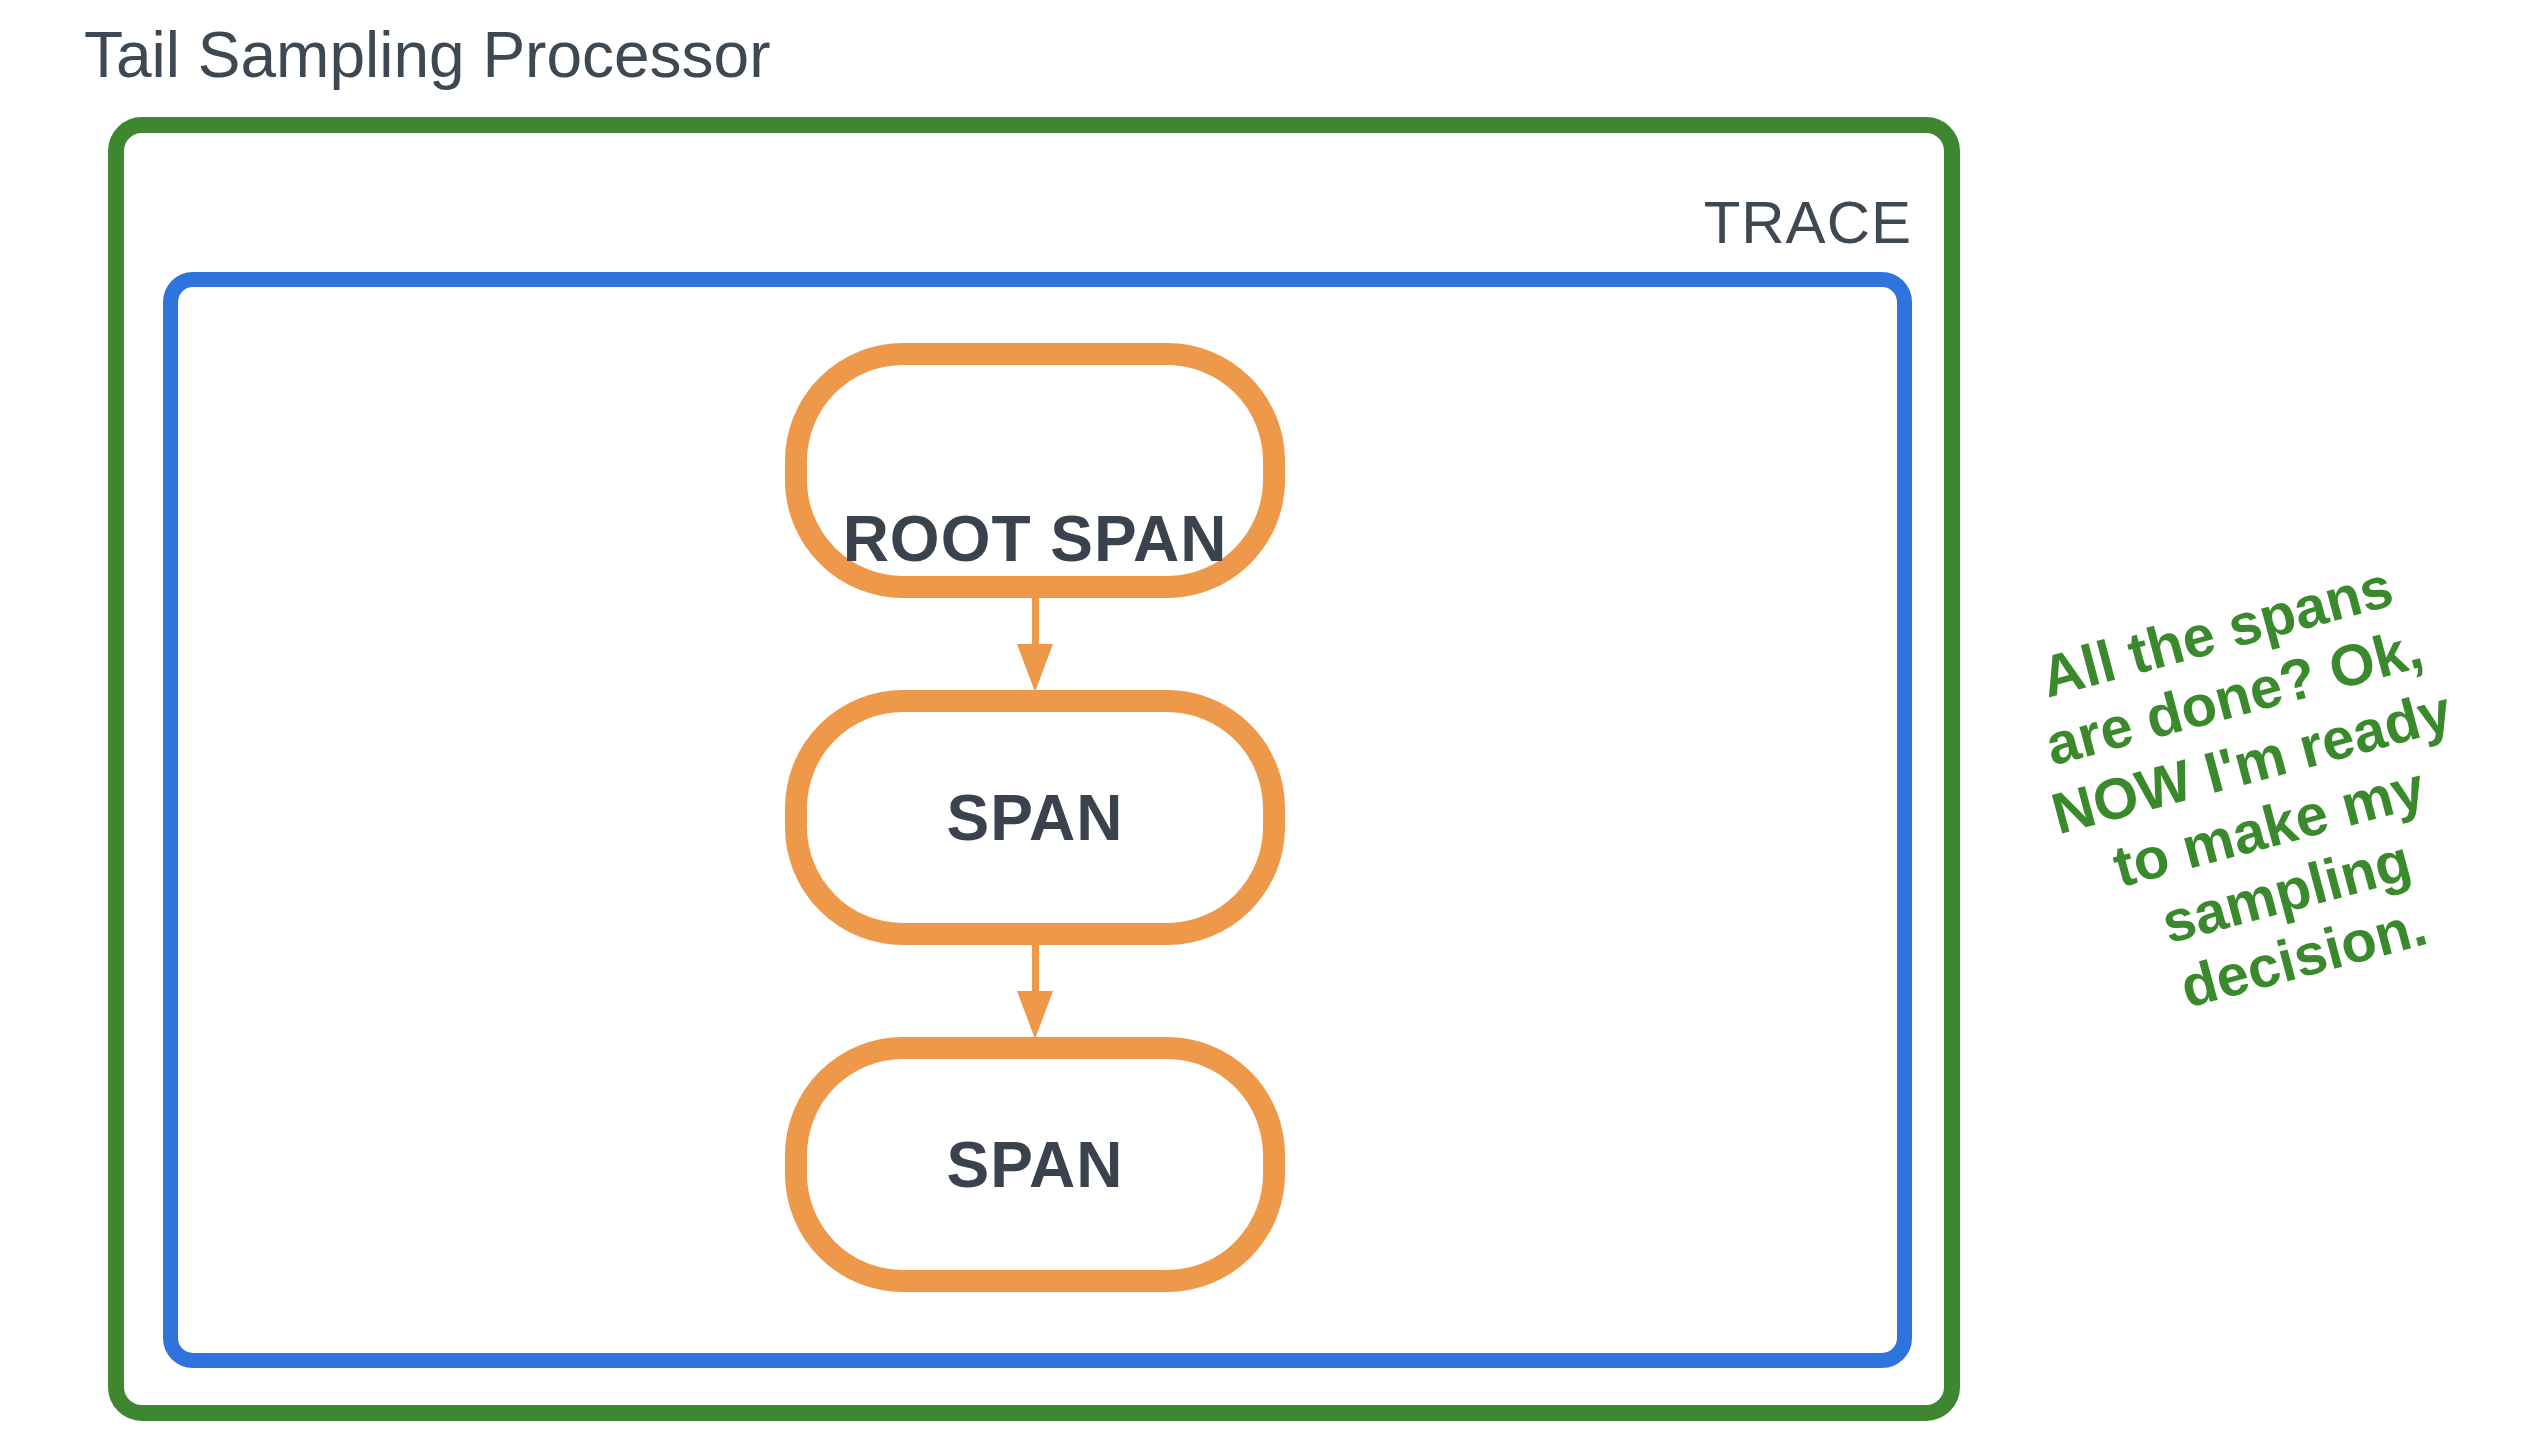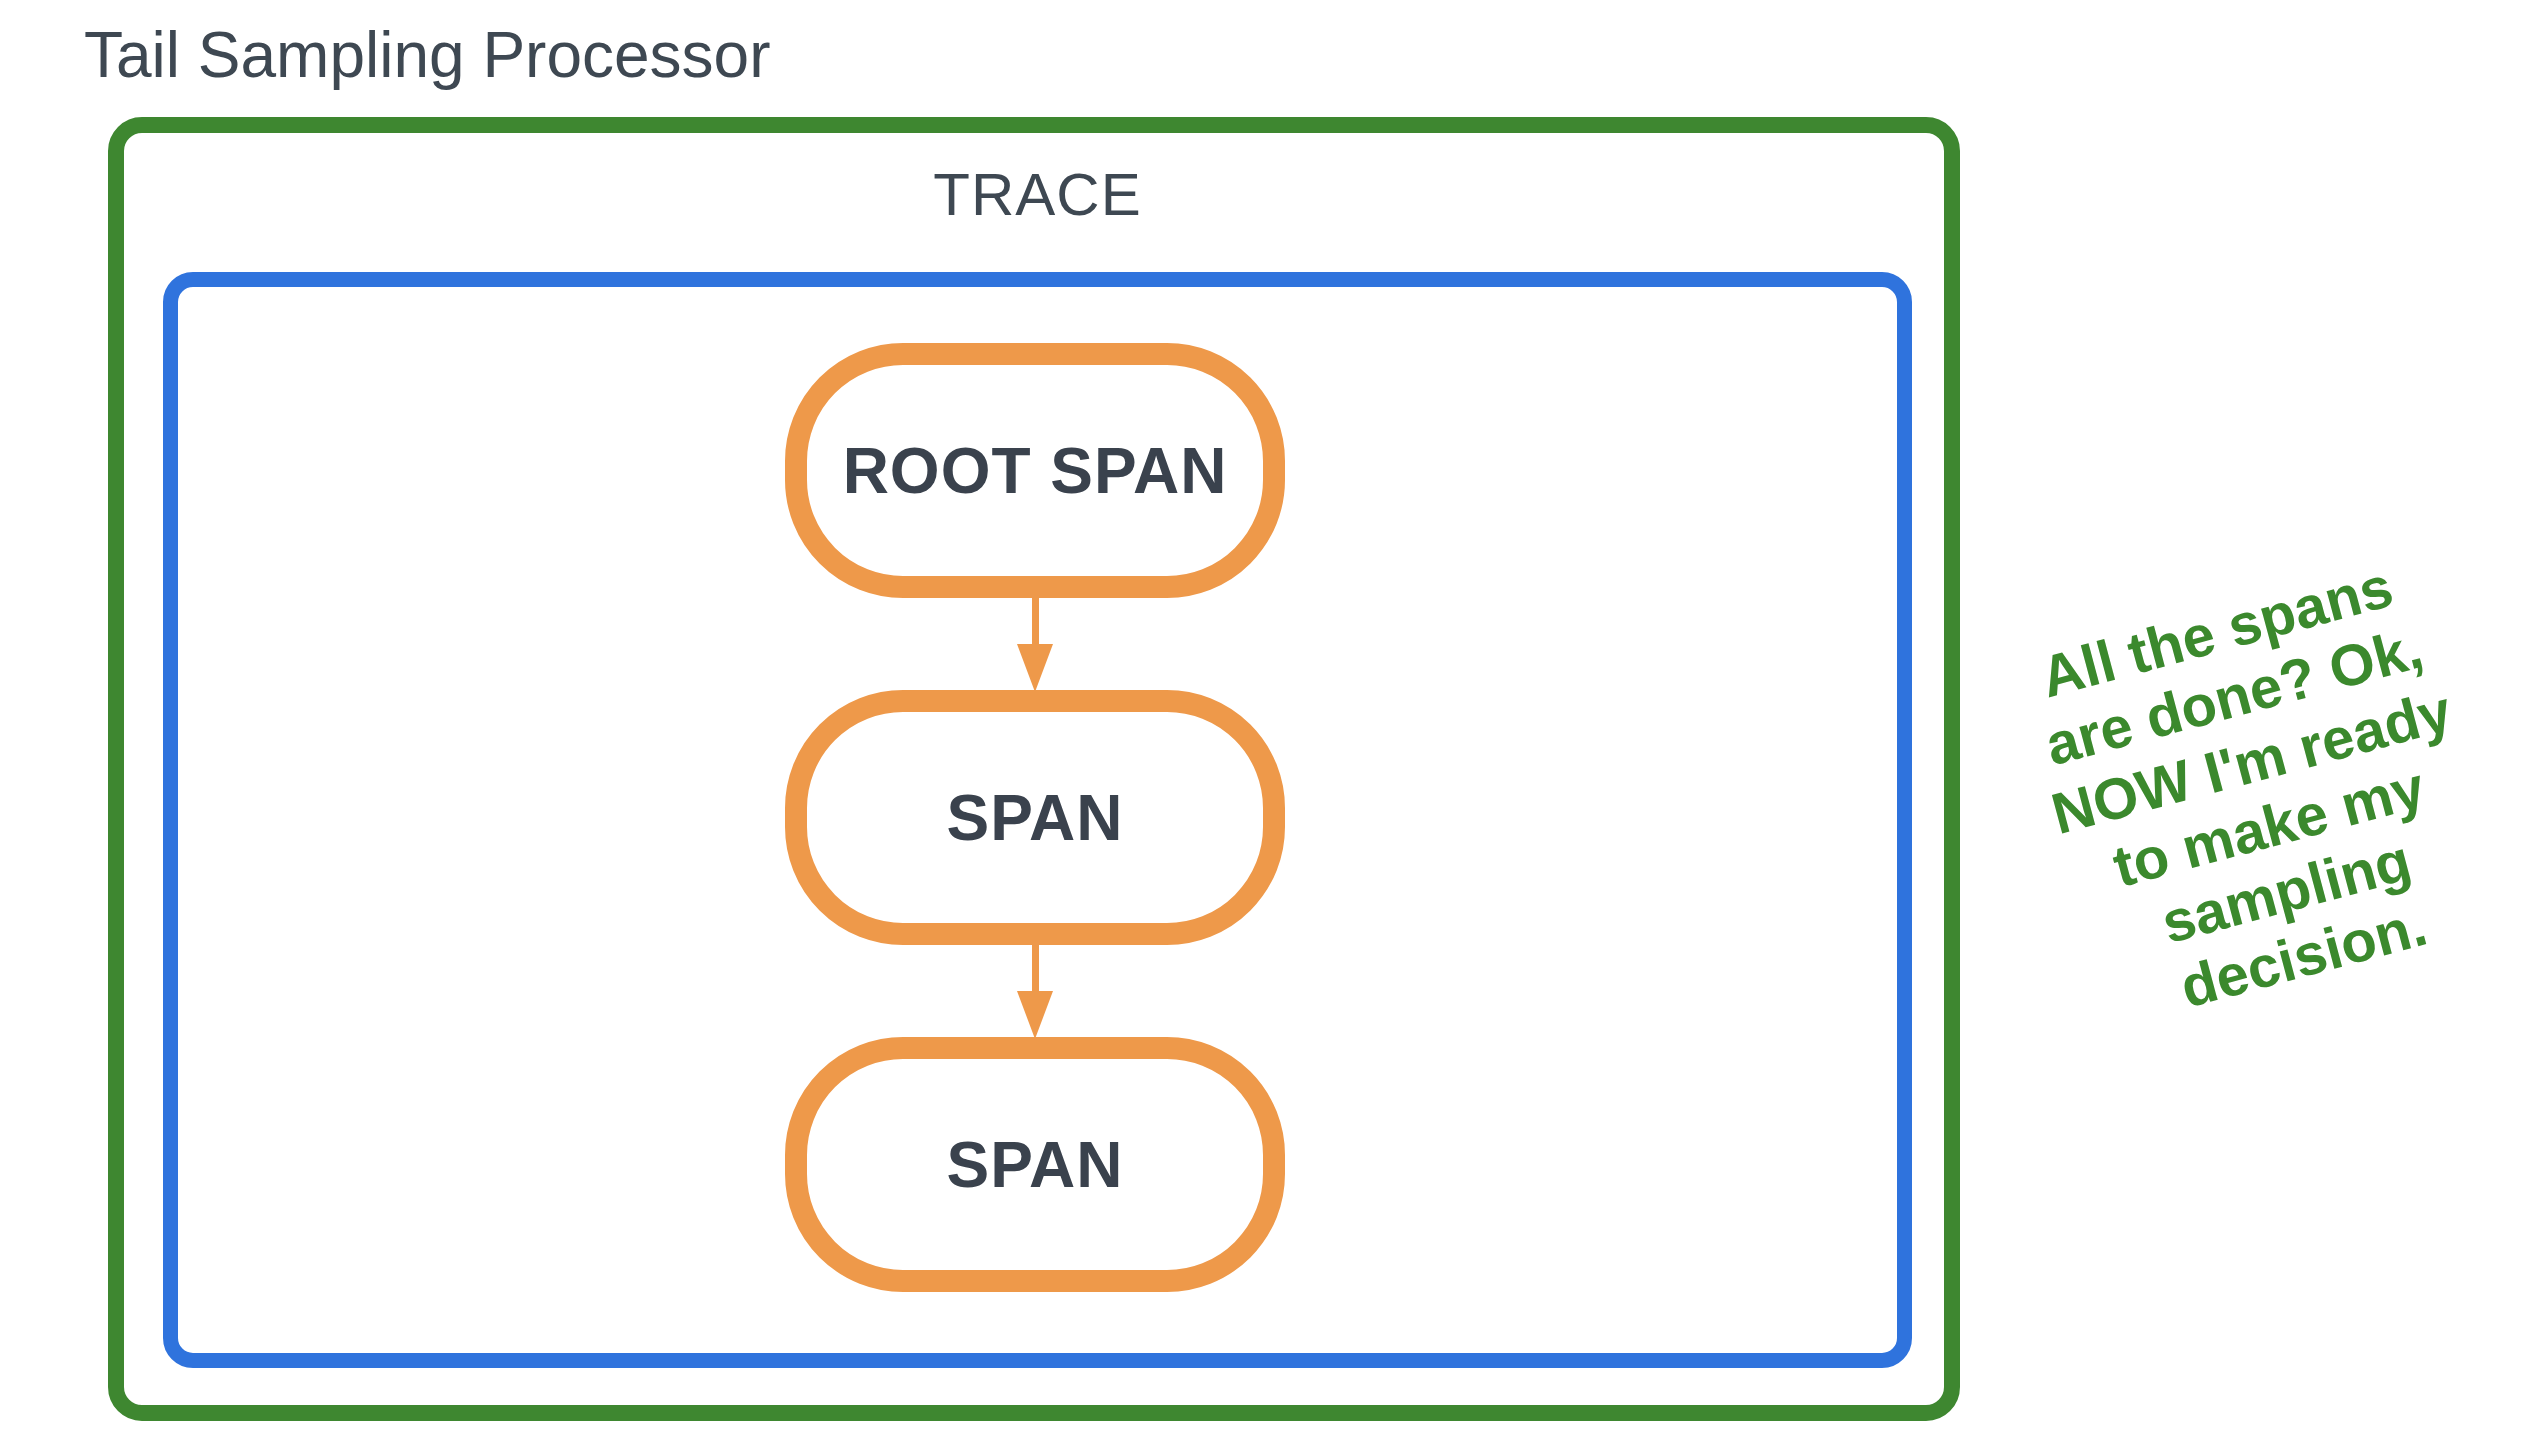--- a/index.html
+++ b/index.html
@@ -30,23 +30,23 @@
 
   .green-box {
     left: 108px; top: 117px;
     width: 1852px; height: 1304px;
     border: 16px solid var(--green);
     border-radius: 34px;
     background: transparent;
   }
 
   .trace-label {
-    left: 163px; top: 160px;
+    left: 163px; top: 188px;
     width: 1749px;
-    text-align: center;
+    text-align: right;
     font-size: 60px;
     color: var(--title-color);
     letter-spacing: 1px;
   }
 
   .blue-box {
     left: 163px; top: 272px;
     width: 1749px; height: 1096px;
     border: 15px solid var(--blue);
     border-radius: 30px;
@@ -61,21 +61,21 @@
     background: #ffffff;
     display: flex;
     align-items: center;
     justify-content: center;
     font-size: 64px;
     font-weight: bold;
     color: var(--dark);
     letter-spacing: 1px;
     white-space: nowrap;
   }
-  .pill.root-span { top: 343px; }
+  .pill.root-span { top: 343px; align-items: flex-end; }
   .pill.span-2   { top: 690px; }
   .pill.span-3   { top: 1037px; }
 
   .arrow-stem {
     width: 7px; height: 46px;
     background: var(--orange);
     left: 1032px;
   }
   .arrow-head {
     width: 0; height: 0;

